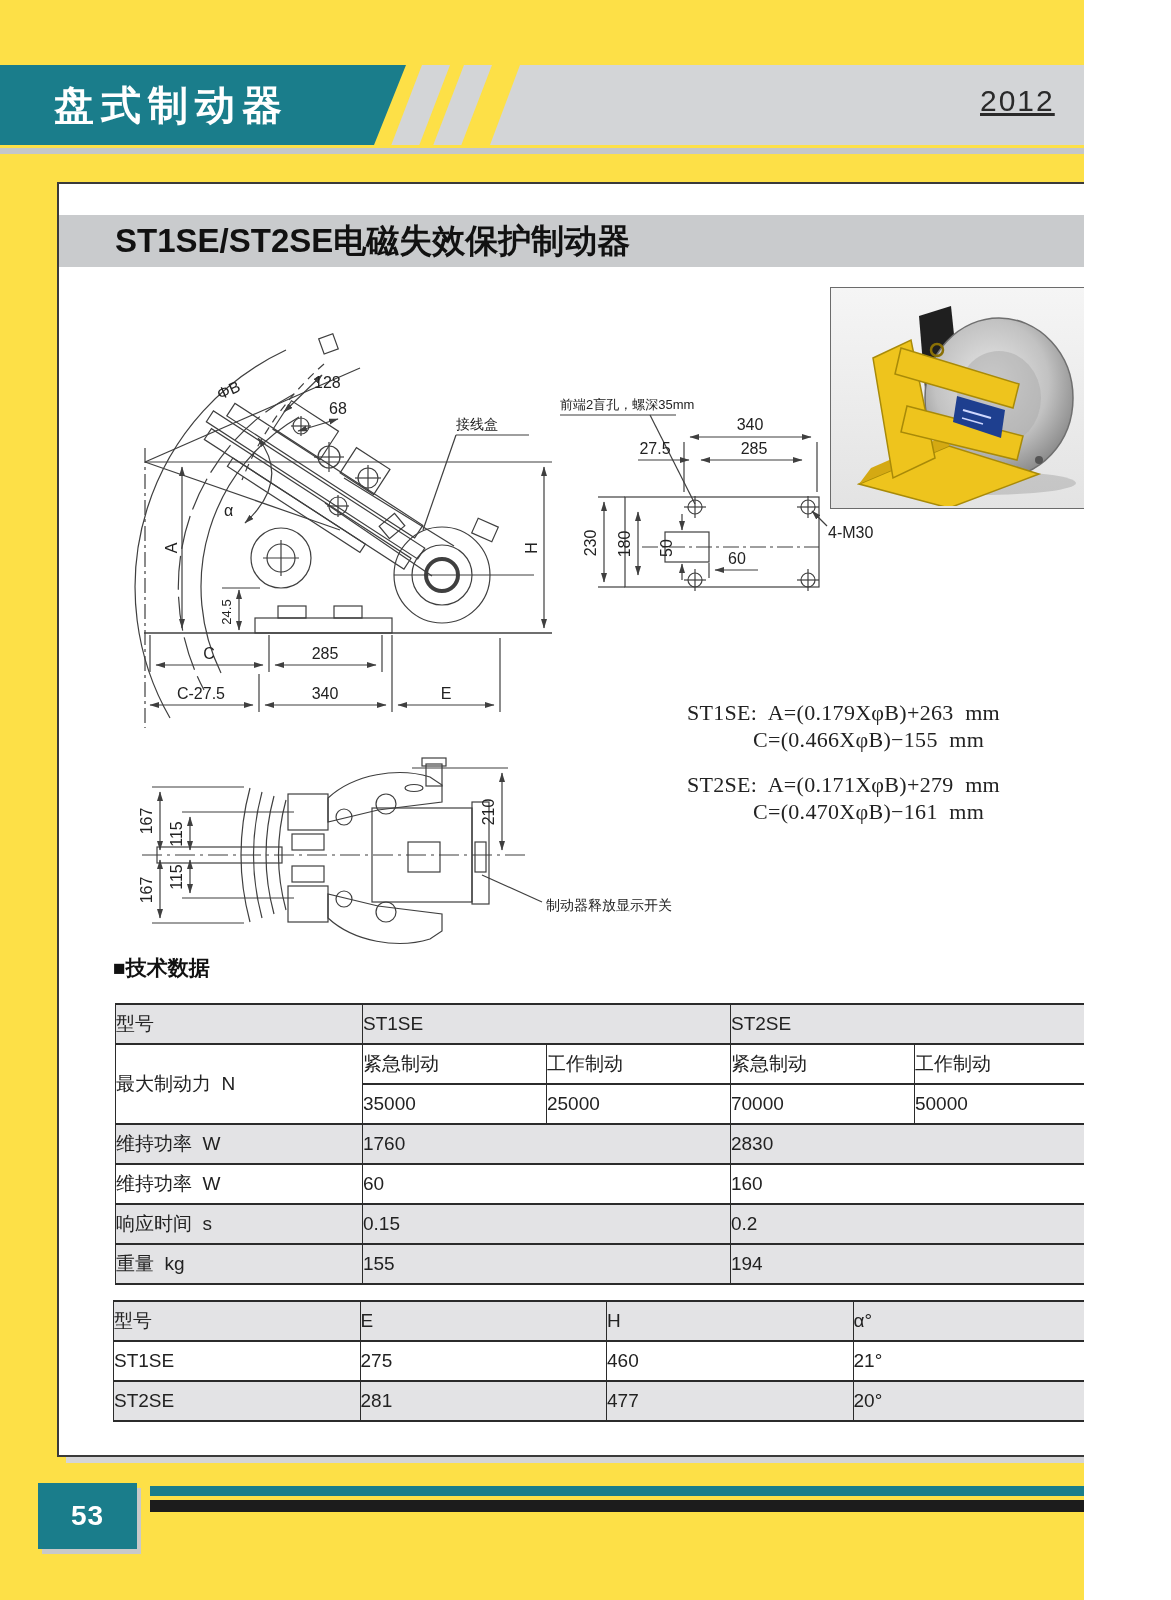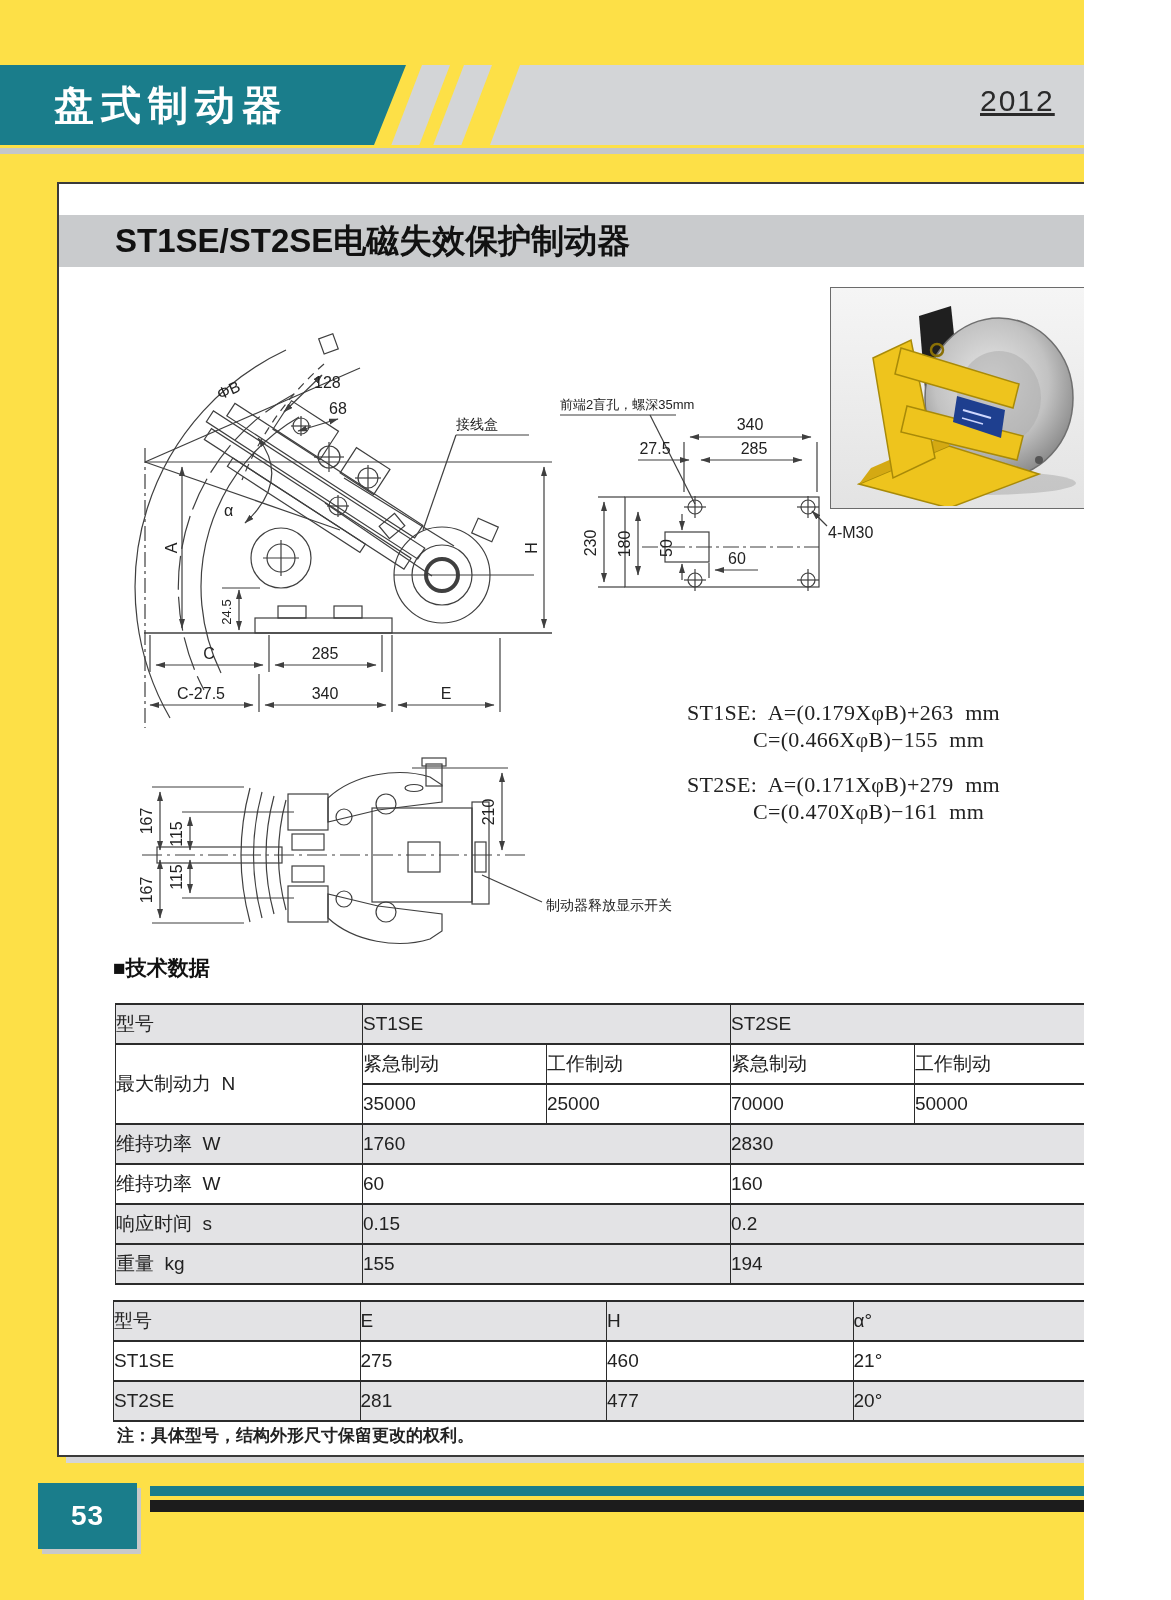--- a/index.html
+++ b/index.html
@@ -389,21 +389,20 @@
       </tr>
       <tr class="row-gray">
         <td>ST2SE</td>
         <td>281</td>
         <td>477</td>
         <td>20°</td>
       </tr>
     </tbody>
       </table>
 
-    <div class="note">注：具体型号，结构外形尺寸保留更改的权利。</div>
   </div>
 
   <div class="page-tab">
     <span>53</span>
   </div>
   <div class="foot-teal"></div>
   <div class="foot-black"></div>
 
 </div>
 

